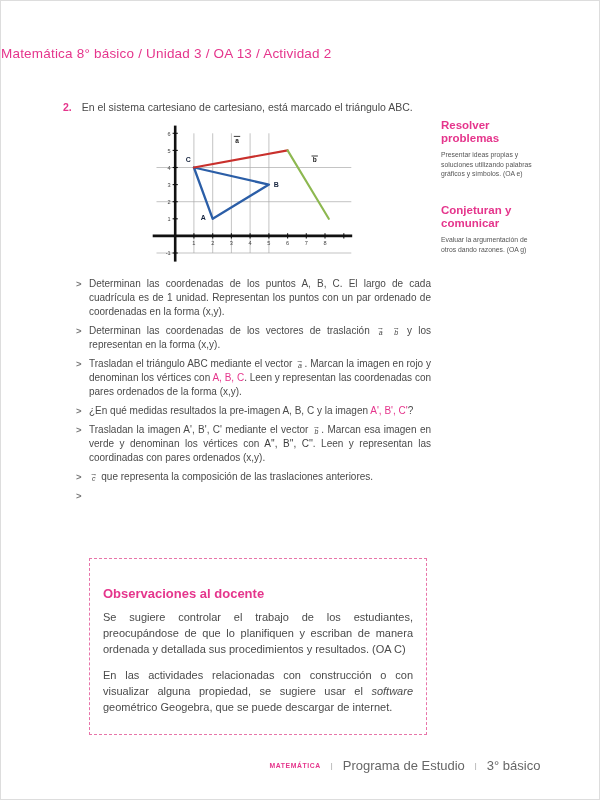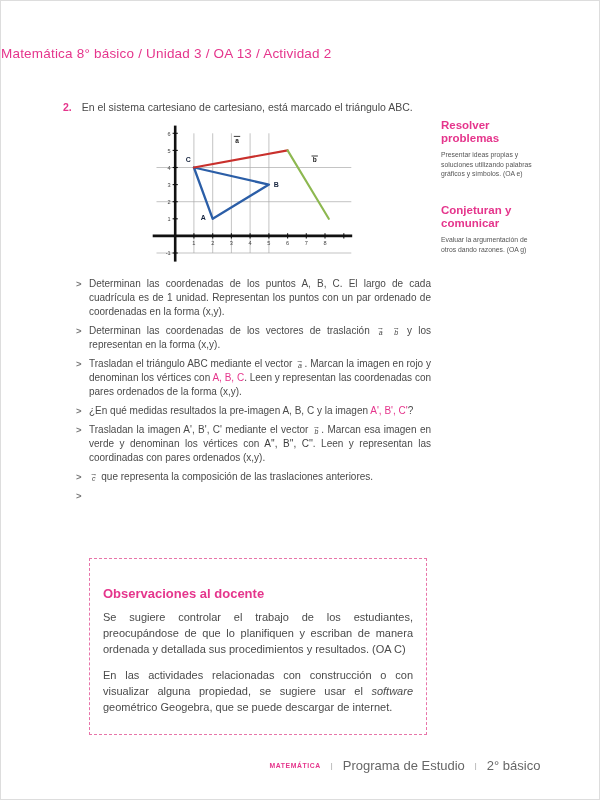--- a/index.html
+++ b/index.html
@@ -140,16 +140,16 @@
     <p class="obs-title accent">Observaciones al docente</p>
     <p class="obs-p"><span class="seg-normal">Se sugiere controlar el trabajo de los estudiantes, preocupándose de que lo planifiquen y escriban de manera ordenada y detallada sus procedimientos y resultados. (OA C)</span></p>
     <p class="obs-p"><span class="seg-normal">En las actividades relacionadas con construcción o con visualizar alguna propiedad, se sugiere usar el </span><span class="seg-italic">software</span><span class="seg-normal"> geométrico Geogebra, que se puede descargar de internet.</span></p>
   </div>
 
   <div class="footer">
     <span class="brand accent">MATEMÁTICA</span>
     <span class="sep">|</span>
     <span class="mid">Programa de Estudio</span>
     <span class="sep">|</span>
-    <span class="right">2° básico</span>
+    <span class="right">3° básico</span>
   </div>
 
 </div>
 
 </body></html>

